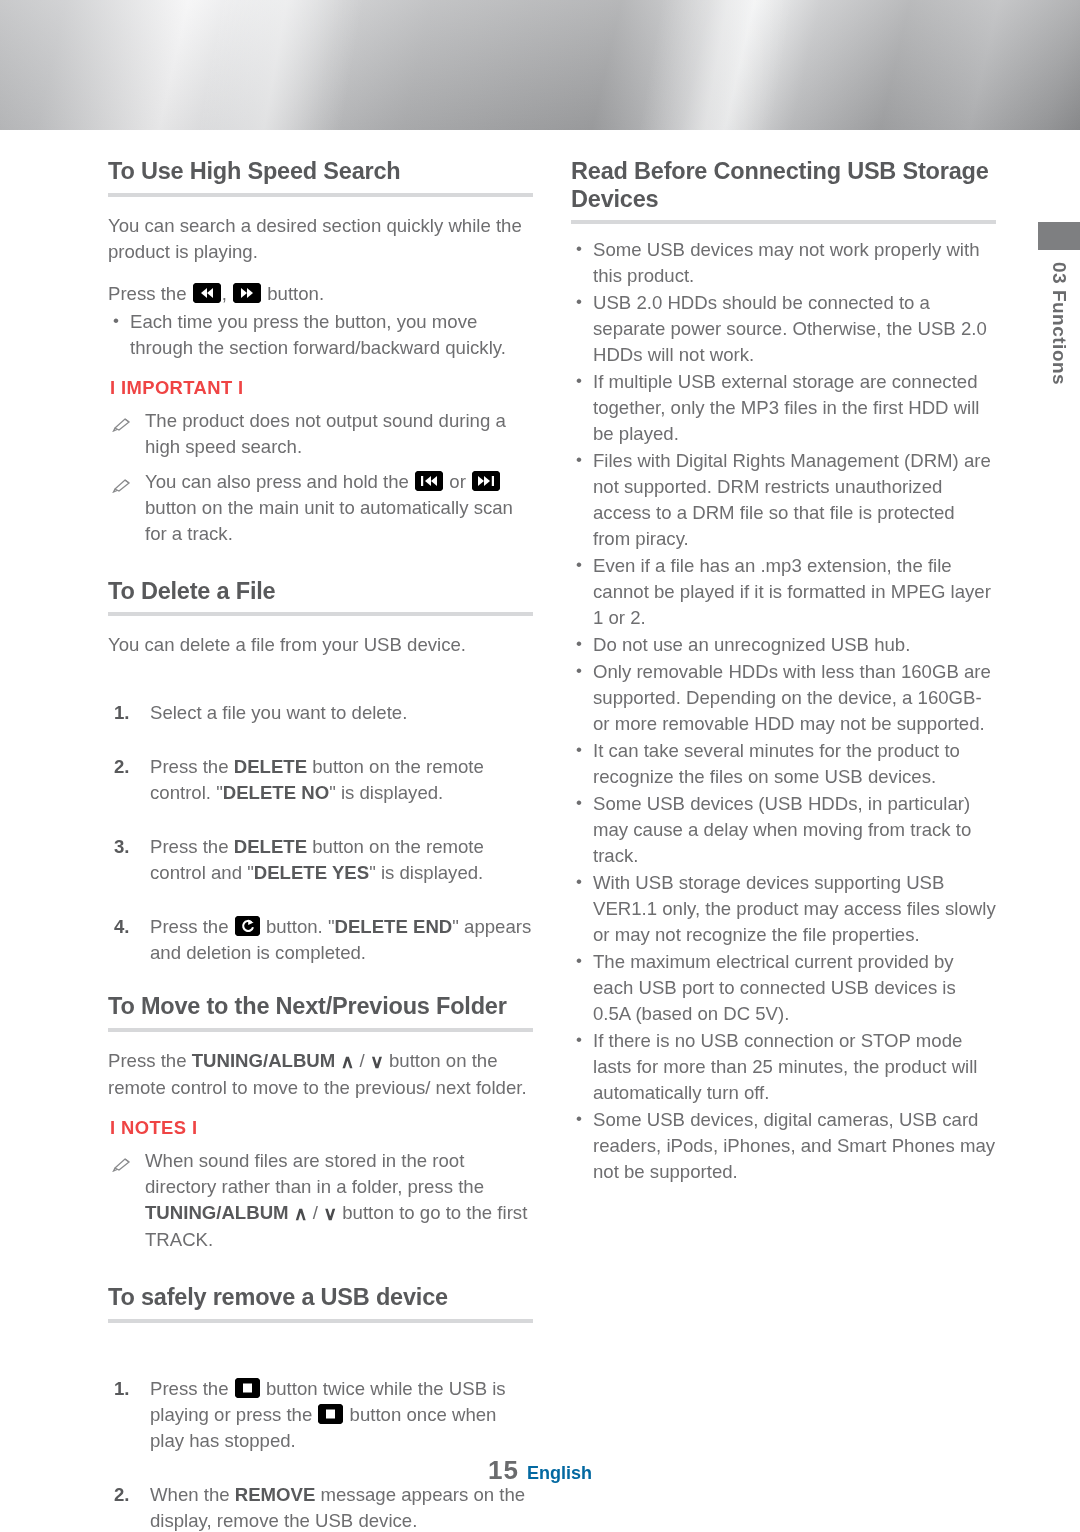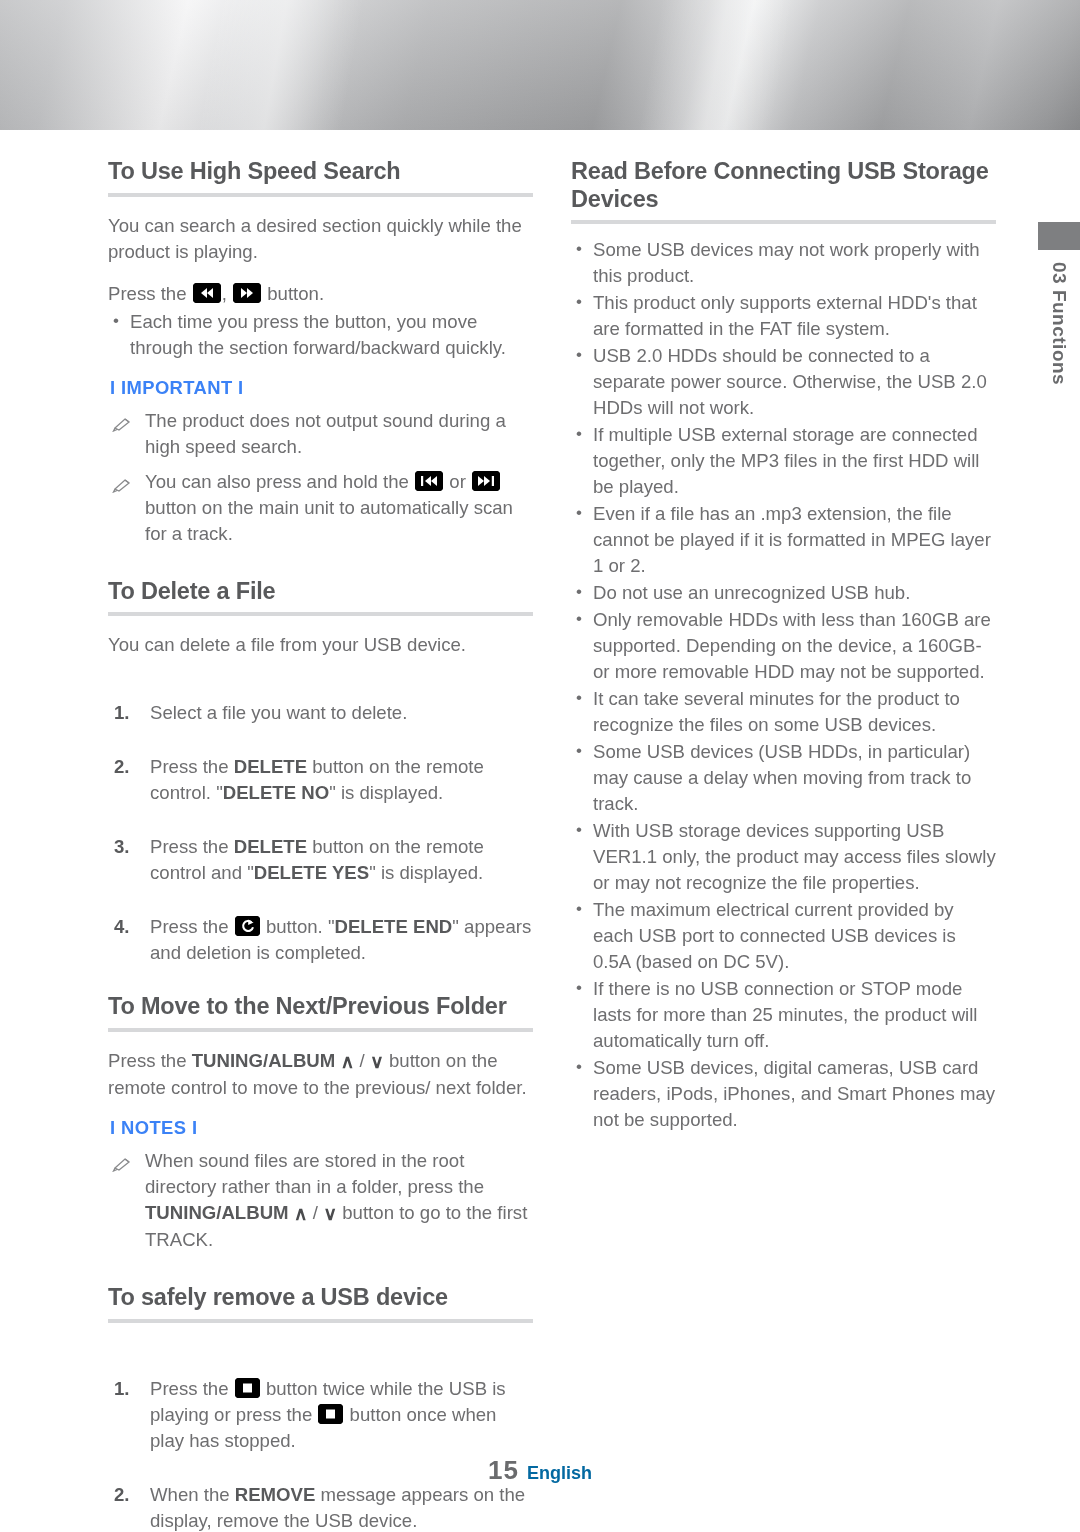--- a/index.html
+++ b/index.html
@@ -191,21 +191,21 @@
     left: 6px;
     top: 0;
     font-size: 18.6px;
     font-weight: bold;
     color: #58595b;
   }
 
   .label-bar {
     font-size: 18.4px;
     font-weight: bold;
-    color: #3b82f6;
+    color: #ef4444;
     letter-spacing: 0.4px;
     margin: 16px 0 9px 2px;
   }
 
   b, strong {
     font-weight: bold;
     color: #58595b;
   }
 
   
@@ -432,23 +432,23 @@
 
     </div>
 
     <div class="col">
 
       <h2 class="section-title">Read Before Connecting USB Storage Devices</h2>
       <div class="rule"></div>
 
       <ul class="bullets">
         <li>Some USB devices may not work properly with this product.</li>
-        <li>This product only supports external HDD's that are formatted in the FAT file system.</li>
         <li>USB 2.0 HDDs should be connected to a separate power source. Otherwise, the USB 2.0 HDDs will not work.</li>
         <li>If multiple USB external storage are connected together, only the MP3 files in the first HDD will be played.</li>
+        <li>Files with Digital Rights Management (DRM) are not supported. DRM restricts unauthorized access to a DRM file so that file is protected from piracy.</li>
         <li>Even if a file has an .mp3 extension, the file cannot be played if it is formatted in MPEG layer 1 or 2.</li>
         <li>Do not use an unrecognized USB hub.</li>
         <li>Only removable HDDs with less than 160GB are supported. Depending on the device, a 160GB- or more removable HDD may not be supported.</li>
         <li>It can take several minutes for the product to recognize the files on some USB devices.</li>
         <li>Some USB devices (USB HDDs, in particular) may cause a delay when moving from track to track.</li>
         <li>With USB storage devices supporting USB VER1.1 only, the product may access files slowly or may not recognize the file properties.</li>
         <li>The maximum electrical current provided by each USB port to connected USB devices is 0.5A (based on DC 5V).</li>
         <li>If there is no USB connection or STOP mode lasts for more than 25 minutes, the product will automatically turn off.</li>
         <li>Some USB devices, digital cameras, USB card readers, iPods, iPhones, and Smart Phones may not be supported.</li>
       </ul>

